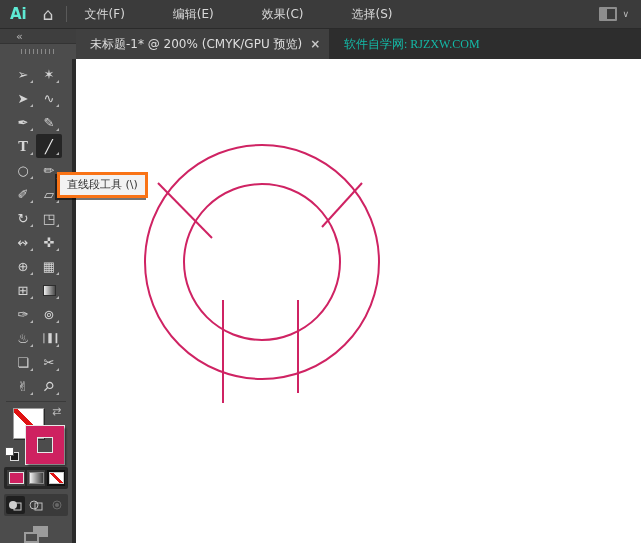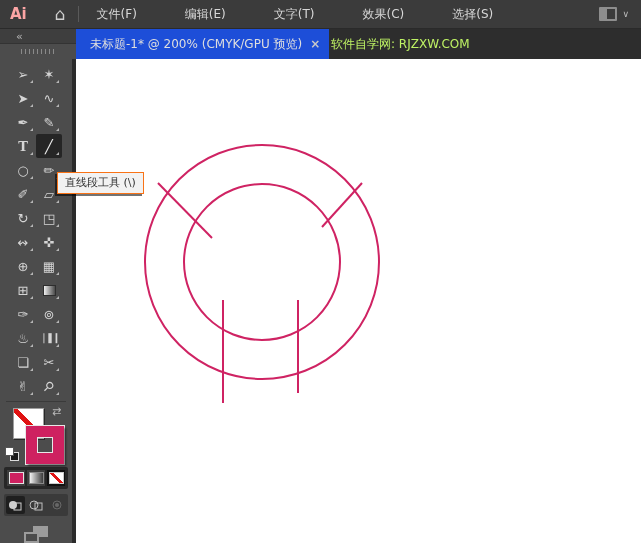--- a/index.html
+++ b/index.html
@@ -2,43 +2,43 @@
 <html><head>
 <meta charset="utf-8">
 <style>
   * { margin:0; padding:0; box-sizing:border-box; }
   html,body { width:641px; height:543px; overflow:hidden; }
   body { font-family:"DejaVu Sans","Liberation Sans",sans-serif; background:#4C4C4C; }
   .app { position:relative; width:641px; height:543px; background:#4C4C4C; }
 
   
   .topbar { display:flex; align-items:center; height:29px; background:#3B3B3B; border-bottom:1px solid #2A2A2A; padding:0 8px 0 10px; }
-  .ai-logo { color:#fca5a5; font-weight:bold; font-size:15px; letter-spacing:0; margin-right:28px; }
+  .ai-logo { color:#5eead4; font-weight:bold; font-size:15px; letter-spacing:0; margin-right:16px; }
   .home-btn { color:#CFCFCF; font-size:17px; line-height:1; margin-right:12px; cursor:default; }
   .topbar-sep { width:1px; height:16px; background:#5A5A5A; margin-right:10px; }
   .menus { display:flex; align-items:center;gap:32px; }
   .menu-item { color:#D8D8D8; font-size:12px; padding:0 8px; line-height:29px; white-space:nowrap; }
   .topbar-spacer { flex:1; }
   .workspace-btn { display:flex; align-items:center; gap:5px; padding:2px 4px; }
   .ws-grid { position:relative; width:18px; height:14px; background:#8E8E8E; border-radius:1px; }
   .ws-grid::after { content:""; position:absolute; right:2px; top:2px; width:6px; height:10px; background:#3B3B3B; border-left:2px solid #3B3B3B; }
   .ws-chev { color:#BDBDBD; font-size:9px; }
 
   
   .row2 { display:flex; height:30px; }
   .dock-col { width:76px; display:flex; flex-direction:column; }
   .dock-head { height:15px; background:#3E3E3E; border-bottom:1px solid #333; display:flex; align-items:center; padding-left:16px; }
   .collapse { color:#B9B9B9; font-size:11px; line-height:1; }
   .dock-grip { height:15px; background:#4C4C4C; display:flex; align-items:center; justify-content:center; }
   .grip-dots { width:34px; height:5px; background-image:repeating-linear-gradient(90deg,#8A8A8A 0 1px,transparent 1px 4px); }
   .tabbar { flex:1; background:#2D2D2D; display:flex; align-items:stretch; }
-  .tab { width:253px; background:#1d4ed8; display:flex; align-items:center; padding:0 10px 0 14px; }
+  .tab { width:253px; background:#404040; display:flex; align-items:center; padding:0 10px 0 14px; }
   .tab-title { color:#DEDEDE; font-size:12px; white-space:nowrap; flex:1; }
   .tab-close { color:#C8C8C8; font-size:12px; font-weight:bold; margin-left:8px; }
-  .site-note { color:#bef264; font-size:12px; align-self:center; padding-left:2px; white-space:nowrap; }
+  .site-note { color:#14b8a6; font-size:12px; align-self:center; padding-left:15px; white-space:nowrap;font-family:Liberation Serif, serif; }
 
   
   .main { display:flex; height:484px; }
   .toolpanel { width:76px; background:#4C4C4C; border-right:4px solid #2B2B2B; display:flex; flex-direction:column; }
   .tools { display:grid; grid-template-columns:26px 26px; justify-content:center; margin-top:3px; }
   .tool { position:relative; width:26px; height:24px; display:flex; align-items:center; justify-content:center; color:#D5D5D5; font-size:13px; }
   .tool::after { content:""; position:absolute; right:3px; bottom:3px; border-left:3px solid transparent; border-bottom:3px solid #B5B5B5; }
   .tool.selected { background:#252525; border-radius:2px; color:#F0F0F0; }
   .glyph { line-height:1; }
   .g-gradient-tool { display:inline-block; width:13px; height:11px; background:linear-gradient(90deg,#EFEFEF,#4A4A4A); color:transparent; border:1px solid #2e2e2e; }
@@ -74,36 +74,35 @@
   
   .screen-mode { margin:10px auto 0 auto; position:relative; width:24px; height:18px; }
   .screen-mode .r1 { position:absolute; left:0; bottom:0; width:15px; height:11px; border:2px solid #9C9C9C; background:#4C4C4C; }
   .screen-mode .r2 { position:absolute; right:0; top:0; width:15px; height:11px; background:#9C9C9C; }
 
   
   .canvas { flex:1; background:#FFFFFF; position:relative; }
   .canvas svg { position:absolute; left:0; top:0; }
 
   
-  .tooltip { position:absolute; left:57px; top:172px; background:#F2F2F2; border:1px solid #f97316; box-shadow:-2px 2px 0 rgba(0,0,0,.55); color:#333; font-size:11px; padding:2px 7px 3px 7px; white-space:nowrap; z-index:10; }
+  .tooltip { position:absolute; left:57px; top:172px; background:#F2F2F2; border:3px solid #f97316; box-shadow:-2px 2px 0 rgba(0,0,0,.55); color:#333; font-size:11px; padding:2px 7px 3px 7px; white-space:nowrap; z-index:10; }
 </style>
 </head>
 <body>
 
 <div class="app">
 
   <div class="topbar">
     <span class="ai-logo">Ai</span>
     <span class="home-btn">⌂</span>
     <span class="topbar-sep"></span>
     <div class="menus">
 
     <span class="menu-item">文件(F)</span>
         <span class="menu-item">编辑(E)</span>
-        <span class="menu-item">文字(T)</span>
         <span class="menu-item">效果(C)</span>
         <span class="menu-item">选择(S)</span>
       </div>
     <span class="topbar-spacer"></span>
     <div class="workspace-btn">
       <span class="ws-grid"></span>
       <span class="ws-chev">∨</span>
     </div>
   </div>
 

